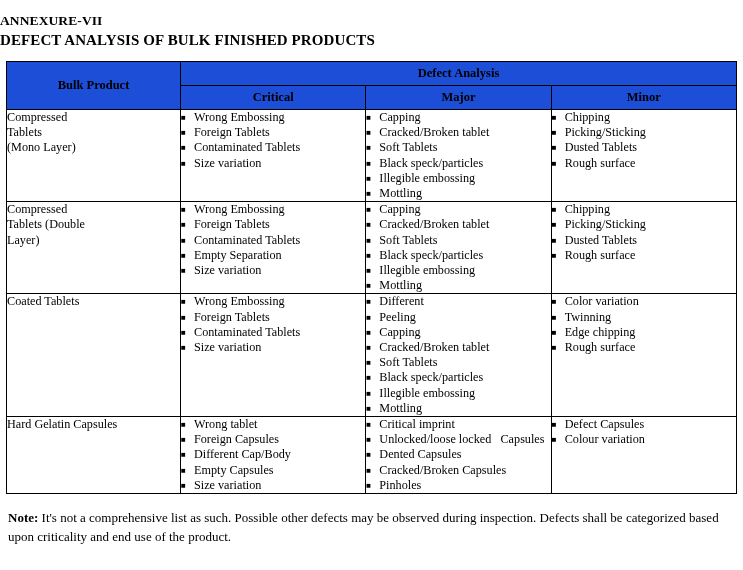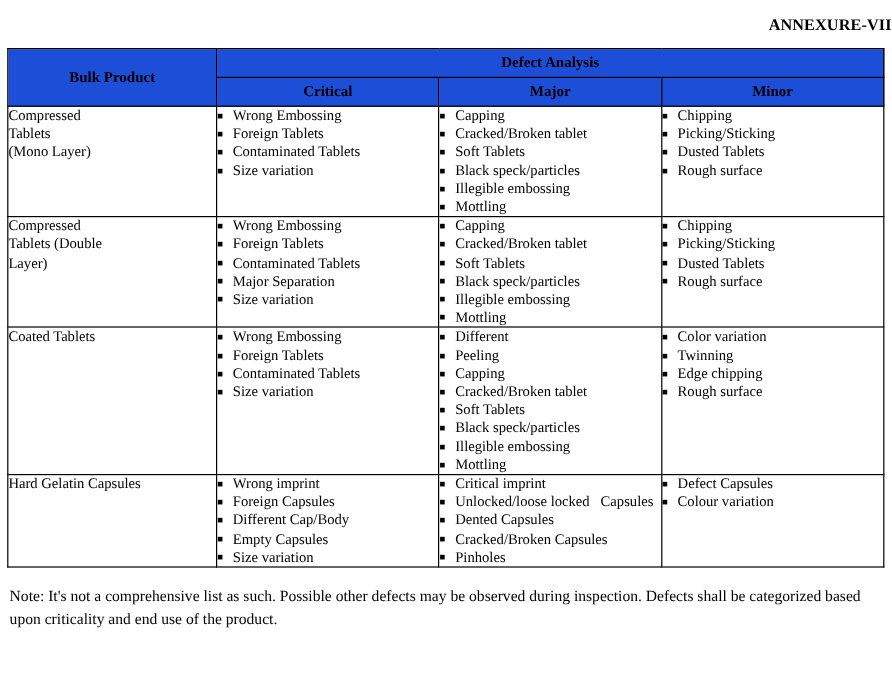--- a/index.html
+++ b/index.html
@@ -17,21 +17,21 @@
 
   .page {
     position: relative;
     width: 743px;
     height: 570px;
     box-sizing: border-box;
   }
 
   
   .title-block {
-    text-align: right;
+    text-align: left;
     padding-top: 11px;
   }
   .title-line {
     font-weight: bold;
     font-size: 13.5px;
     line-height: 19px;
     letter-spacing: 0.1px;
   }
   .title-line.main {
     font-size: 15px;
@@ -104,30 +104,31 @@
   }
 
   
   .note {
     margin: 14px 10px 0 8px;
     font-size: 13px;
     line-height: 19px;
     text-align: left;
   }
   .note .note-label {
-    font-weight: normal;
+    font-weight: bold;
   }
 </style>
 </head>
 <body>
 
 <div class="page">
 
   <div class="title-block">
     <div class="title-line">ANNEXURE-VII</div>
+    <div class="title-line main">DEFECT ANALYSIS OF BULK FINISHED PRODUCTS</div>
   </div>
 
   <div class="table-wrap">
     <table class="defect">
       <thead>
         <tr>
           <th class="bulk-product-head" rowspan="2">Bulk Product</th>
           <th colspan="3">Defect Analysis</th>
         </tr>
         <tr>
@@ -170,21 +171,21 @@
           </tr>
           <tr>
             <td class="product-cell"><span class="product-name">Compressed
 Tablets (Double
 Layer)</span></td>
             <td class="defect-cell">
               <ul class="defect-list">
                 <li><span class="bullet">■</span><span>Wrong Embossing</span></li>
                 <li><span class="bullet">■</span><span>Foreign Tablets</span></li>
                 <li><span class="bullet">■</span><span>Contaminated Tablets</span></li>
-                <li><span class="bullet">■</span><span>Major Separation</span></li>
+                <li><span class="bullet">■</span><span>Empty Separation</span></li>
                 <li><span class="bullet">■</span><span>Size variation</span></li>
               </ul>
             </td>
             <td class="defect-cell">
               <ul class="defect-list">
                 <li><span class="bullet">■</span><span>Capping</span></li>
                 <li><span class="bullet">■</span><span>Cracked/Broken tablet</span></li>
                 <li><span class="bullet">■</span><span>Soft Tablets</span></li>
                 <li><span class="bullet">■</span><span>Black speck/particles</span></li>
                 <li><span class="bullet">■</span><span>Illegible embossing</span></li>
@@ -228,21 +229,21 @@
                 <li><span class="bullet">■</span><span>Twinning</span></li>
                 <li><span class="bullet">■</span><span>Edge chipping</span></li>
                 <li><span class="bullet">■</span><span>Rough surface</span></li>
               </ul>
             </td>
           </tr>
           <tr>
             <td class="product-cell"><span class="product-name">Hard Gelatin Capsules</span></td>
             <td class="defect-cell">
               <ul class="defect-list">
-                <li><span class="bullet">■</span><span>Wrong imprint</span></li>
+                <li><span class="bullet">■</span><span>Wrong tablet</span></li>
                 <li><span class="bullet">■</span><span>Foreign Capsules</span></li>
                 <li><span class="bullet">■</span><span>Different Cap/Body</span></li>
                 <li><span class="bullet">■</span><span>Empty Capsules</span></li>
                 <li><span class="bullet">■</span><span>Size variation</span></li>
               </ul>
             </td>
             <td class="defect-cell">
               <ul class="defect-list">
                 <li><span class="bullet">■</span><span>Critical imprint</span></li>
                 <li><span class="bullet">■</span><span>Unlocked/loose locked   Capsules</span></li>

